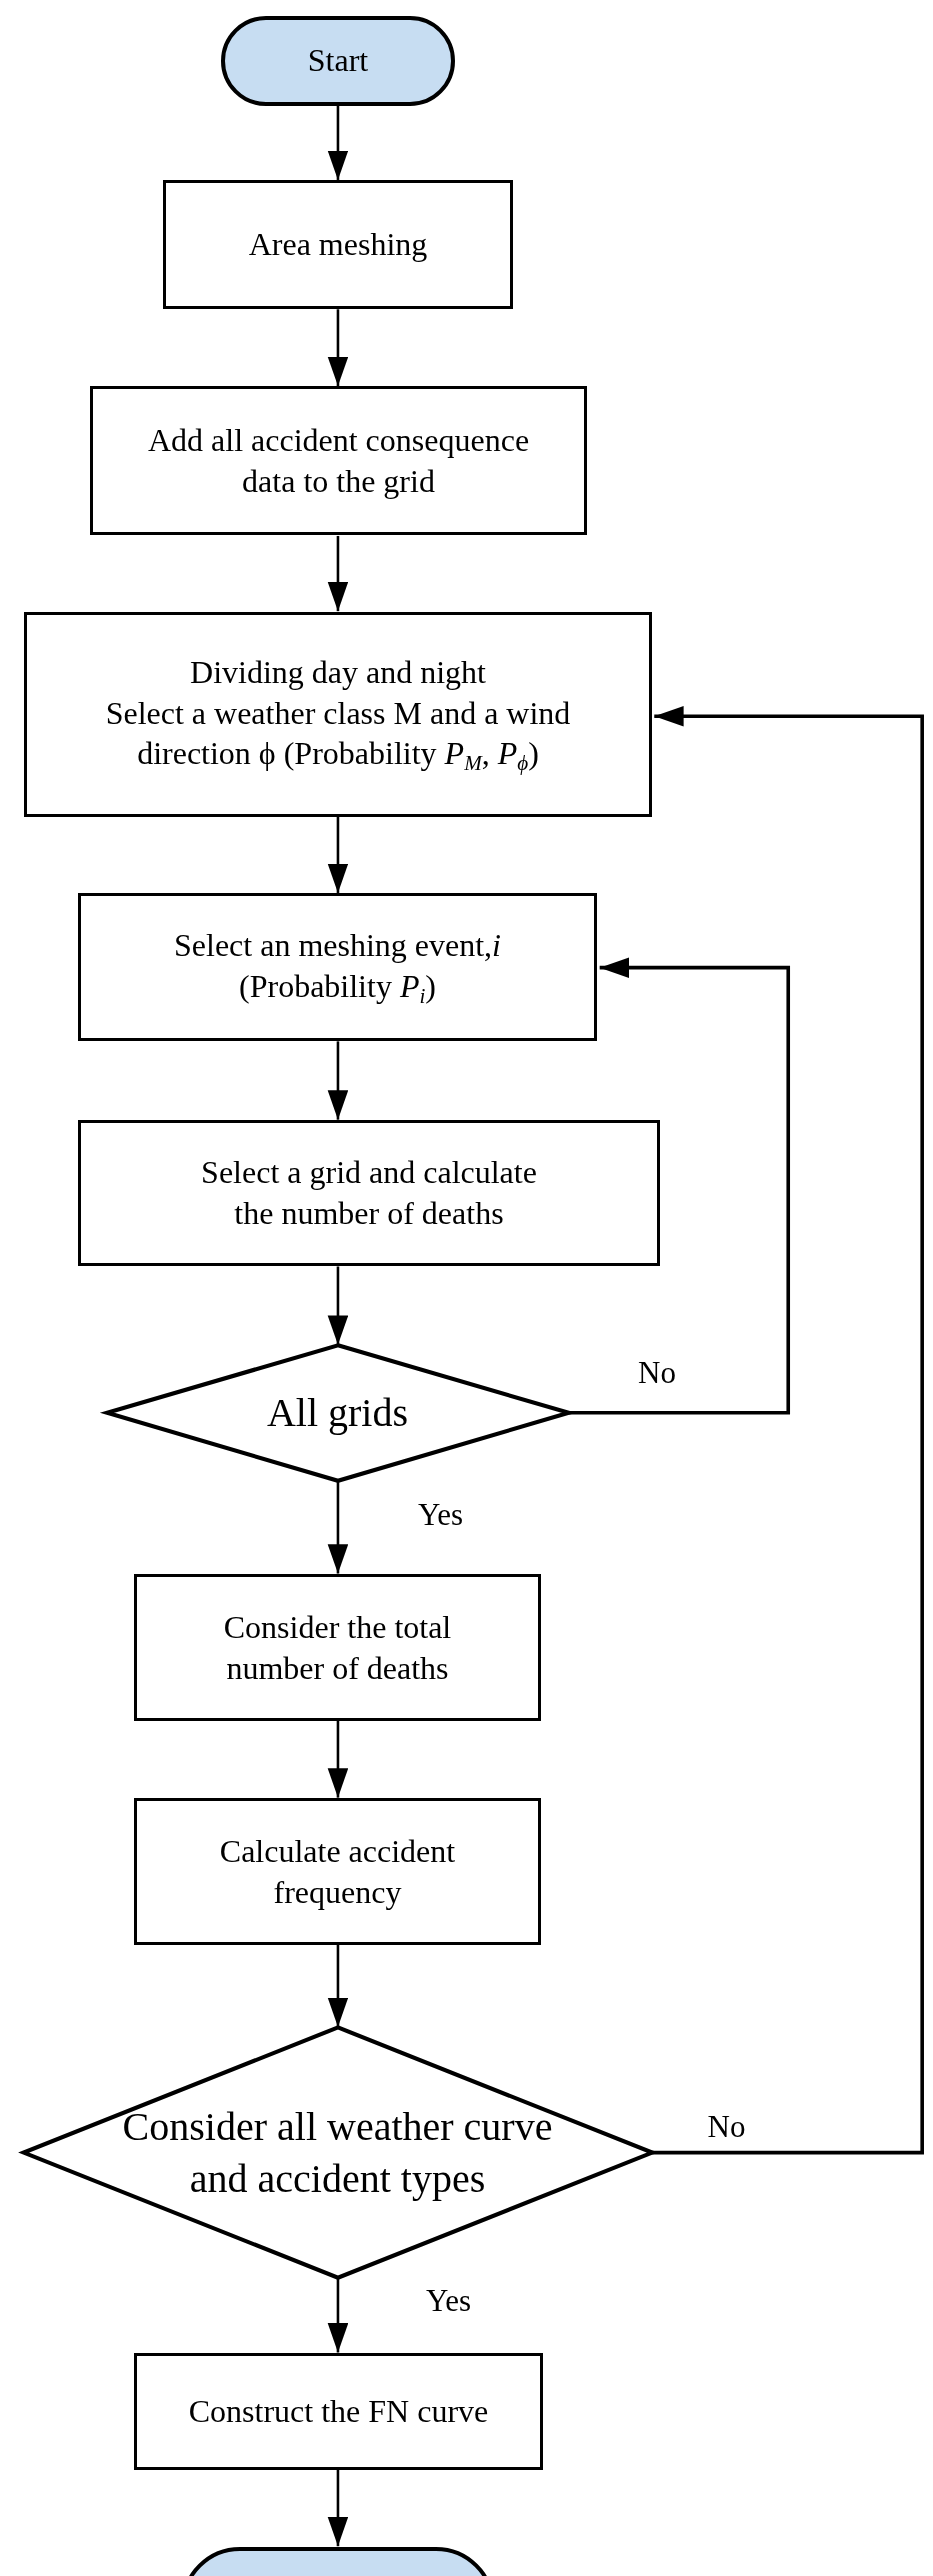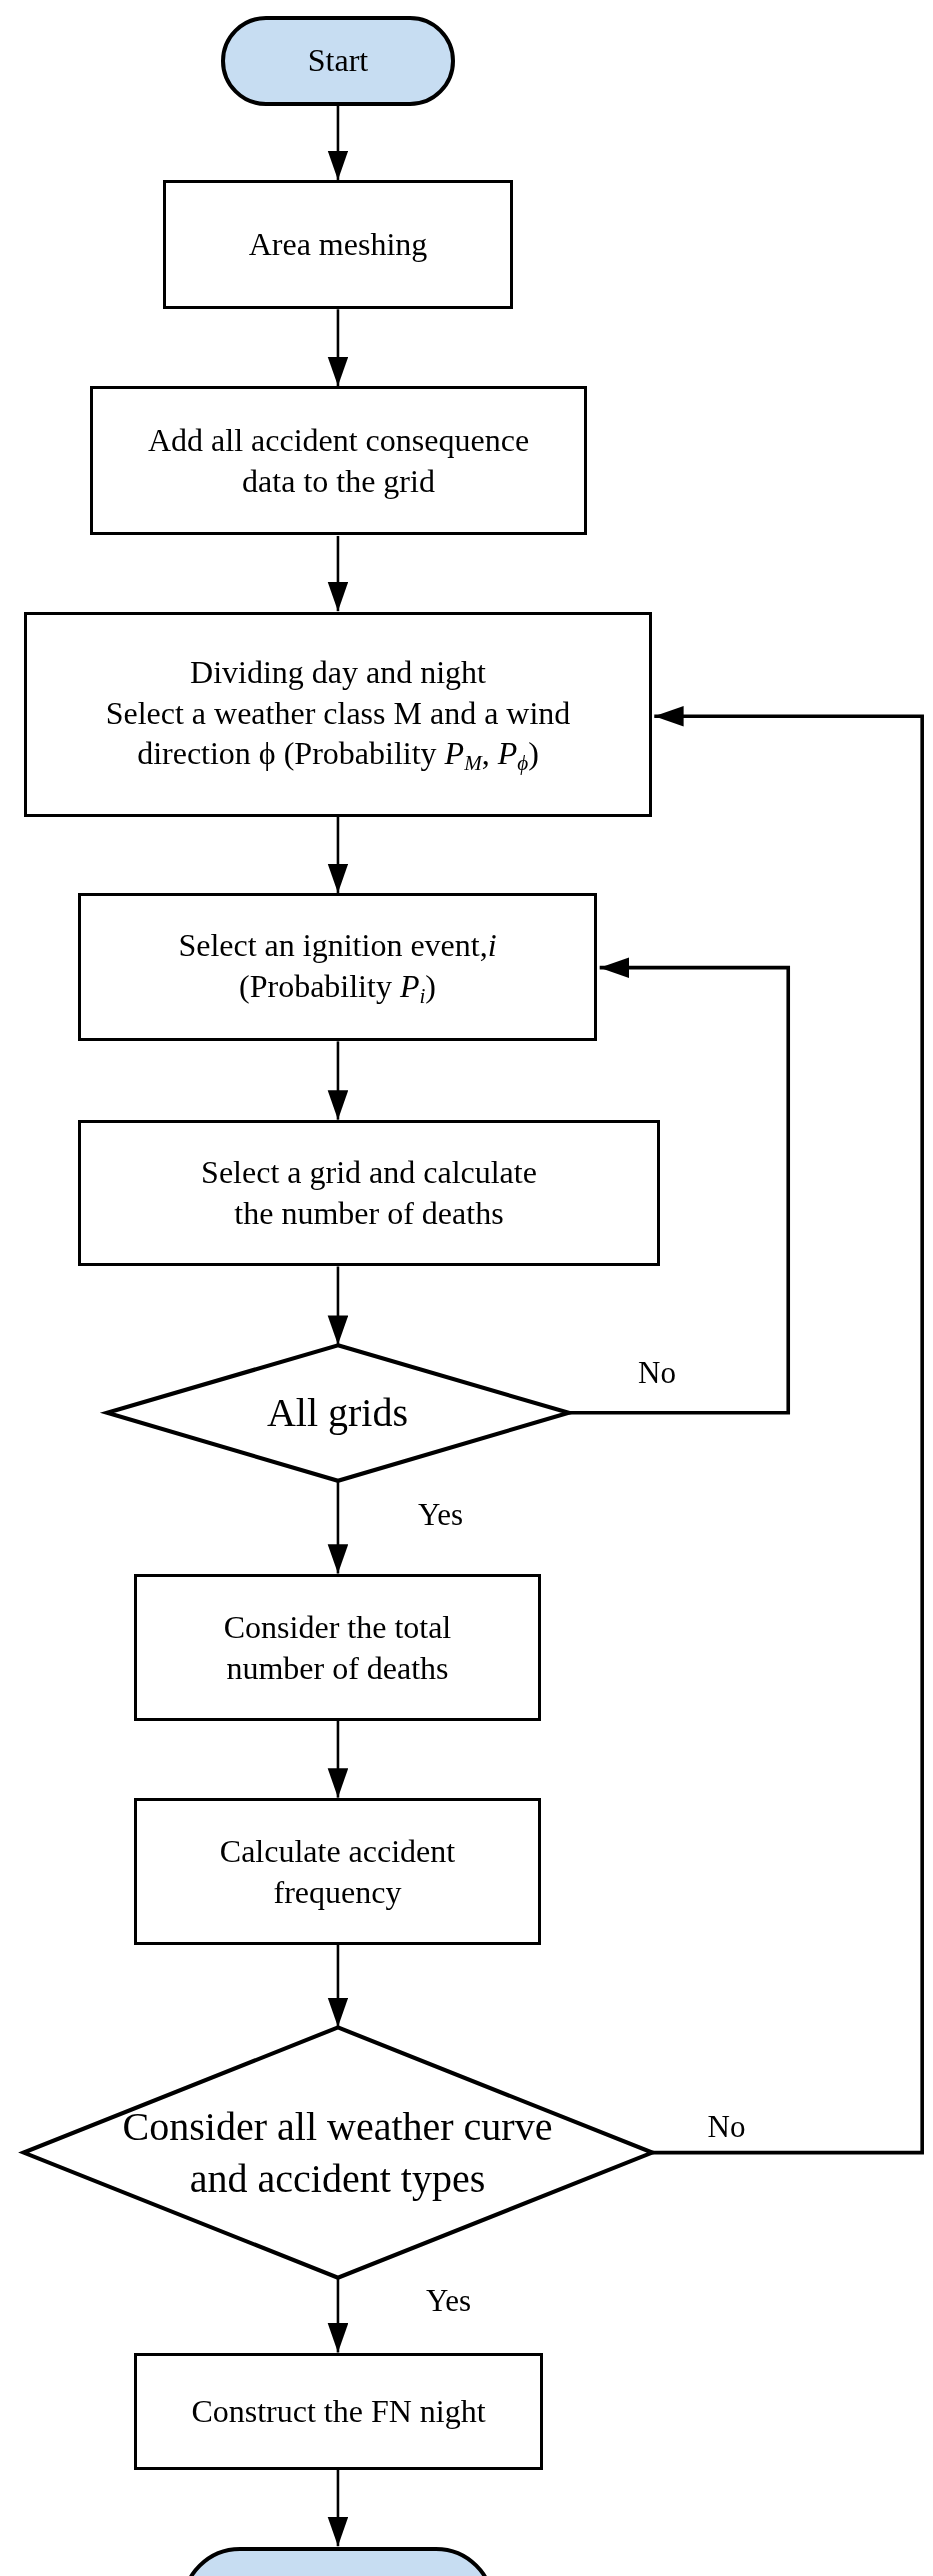--- a/index.html
+++ b/index.html
@@ -91,21 +91,21 @@
   <div class="node process" style="left:24px;top:612px;width:628px;height:205px;">
     <div>
       <div>Dividing day and night</div>
       <div>Select a weather class M and a wind</div>
       <div><span>direction ϕ (Probability </span><span class="pvar">P</span><span class="sub">M</span><span>, </span><span class="pvar">P</span><span class="sub">ϕ</span><span>)</span></div>
     </div>
   </div>
 
   <div class="node process" style="left:78px;top:893px;width:519px;height:148px;">
     <div>
-      <div><span>Select an ignition event,</span><span class="ivar">i</span></div>
+      <div><span>Select an meshing event,</span><span class="ivar">i</span></div>
       <div><span>(Probability </span><span class="pvar">P</span><span class="sub">i</span><span>)</span></div>
     </div>
   </div>
 
   <div class="node process" style="left:78px;top:1120px;width:582px;height:146px;">
     <div>
       <div>Select a grid and calculate</div>
       <div>the number of deaths</div>
     </div>
   </div>
@@ -143,21 +143,21 @@
   </div>
 
   <div class="edge-label" style="left:675px;top:2101px;width:103px;height:52px;">
     <span>No</span>
   </div>
   <div class="edge-label" style="left:397px;top:2275px;width:103px;height:52px;">
     <span>Yes</span>
   </div>
 
   <div class="node process" style="left:134px;top:2353px;width:409px;height:117px;">
-    <span>Construct the FN night</span>
+    <span>Construct the FN curve</span>
   </div>
 
   <div class="node terminal" style="left:181px;top:2547px;width:314px;height:118px;border-radius:59px;">
     
   </div>
 
 </div>
 
 
 </body></html>

